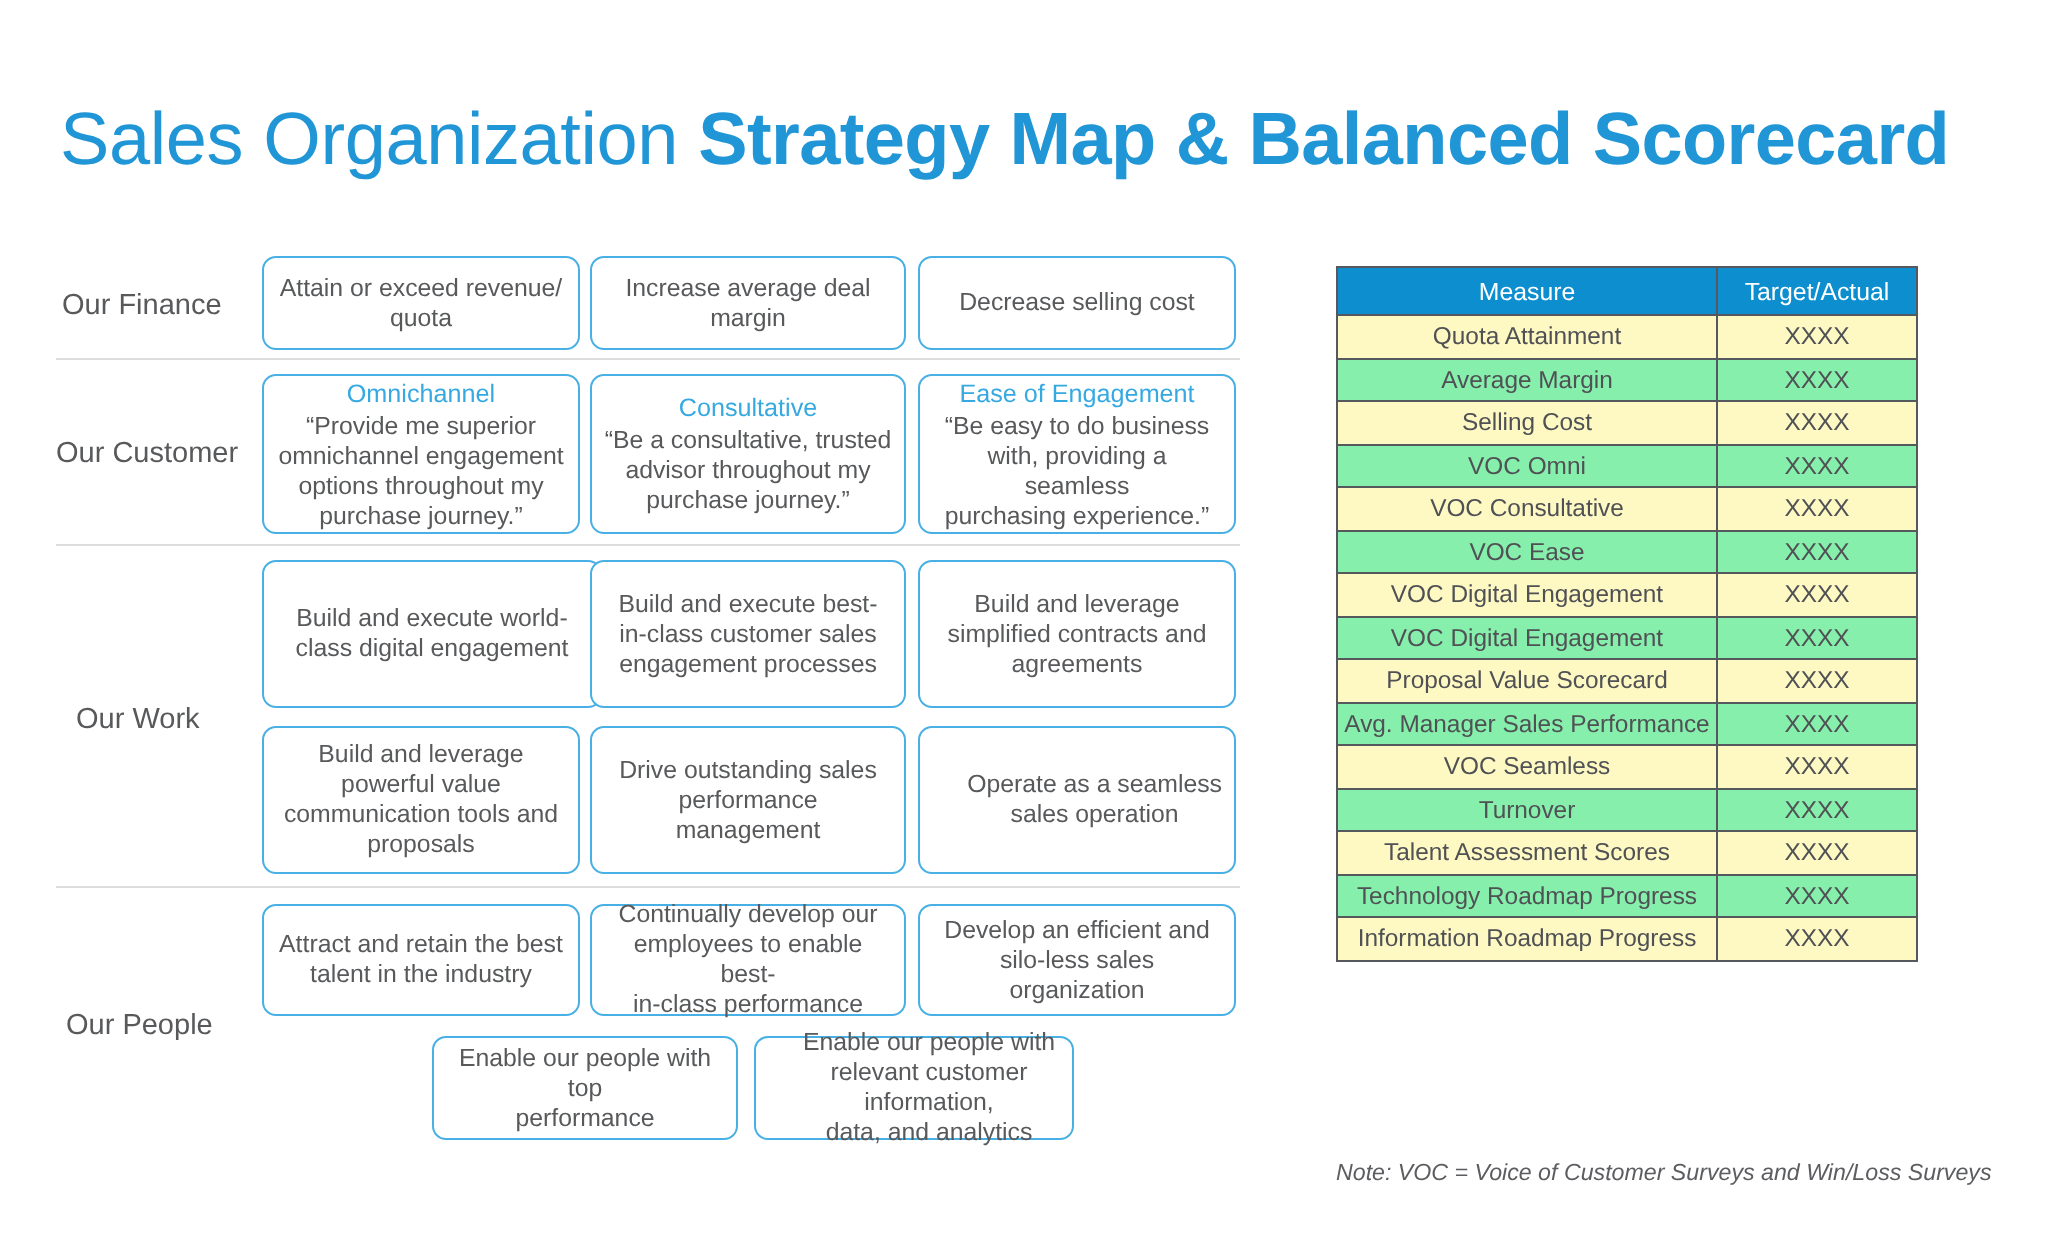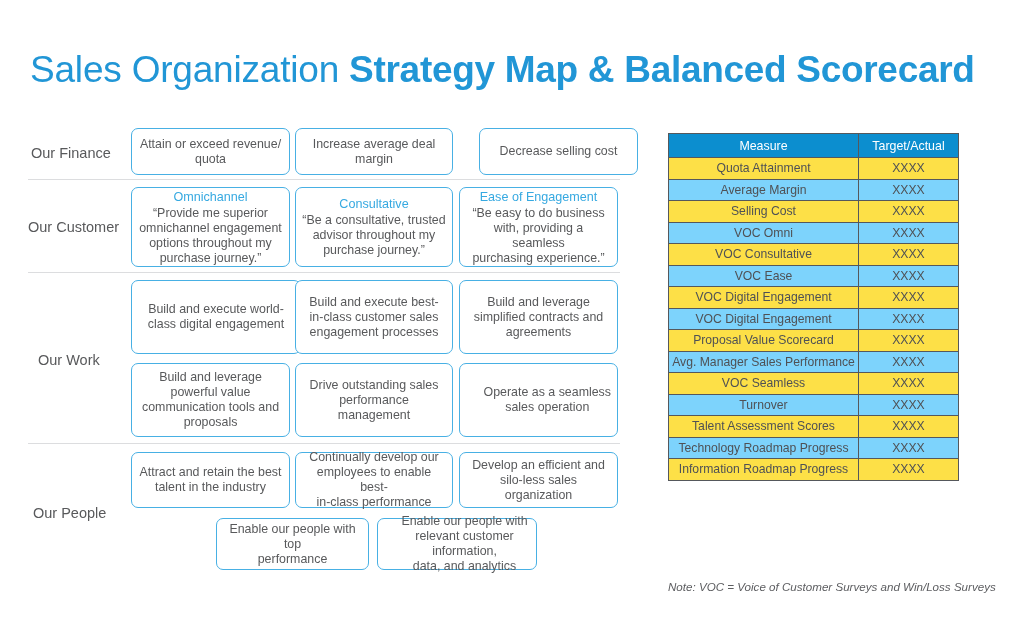--- a/index.html
+++ b/index.html
@@ -106,22 +106,22 @@
     white-space: nowrap;
   }
   .scorecard th {
     background: #0c8ecf;
     color: #ffffff;
     font-size: 12.4px;
     height: 23px;
   }
   .scorecard col.c-measure { width: 190px; }
   .scorecard col.c-target  { width: 100px; }
-  .scorecard tr.odd td  { background: #fde047; }
-  .scorecard tr.even td { background: #7dd3fc; margin-left: 32px; }
+  .scorecard tr.odd td  { background: #fef9c3; }
+  .scorecard tr.even td { background: #86efac; margin-left: 32px; }
 
   .note {
     position: absolute;
     left: 668px;
     top: 580px;
     width: 295px;
     text-align: center;
     font-style: italic;
     font-size: 11.6px;
     color: #5c5d60;
@@ -147,21 +147,21 @@
   <div class="divider" style="top:443px;"></div>
 
   <div class="mbox" style="left:131px; top:128px; width:159px; height:47px;">
     <div class="body">Attain or exceed revenue/
 quota</div>
   </div>
   <div class="mbox" style="left:295px; top:128px; width:158px; height:47px;">
     <div class="body">Increase average deal
 margin</div>
   </div>
-  <div class="mbox" style="left:459px; top:128px; width:159px; height:47px;margin-left:20px;">
+  <div class="mbox" style="left:459px; top:128px; width:159px; height:47px;">
     <div class="body">Decrease selling cost</div>
   </div>
 
   <div class="mbox" style="left:131px; top:187px; width:159px; height:80px;">
     <div class="headline">Omnichannel</div>
     <div class="body">“Provide me superior
 omnichannel engagement
 options throughout my
 purchase journey.”</div>
   </div>

